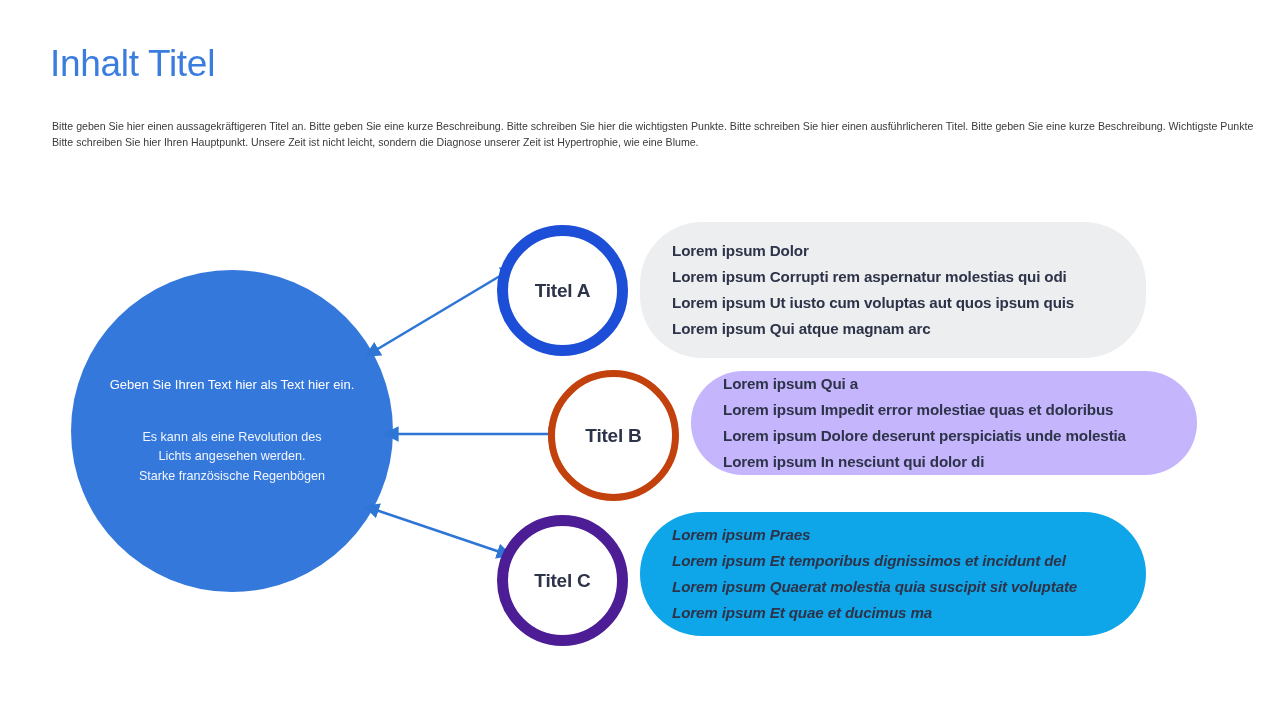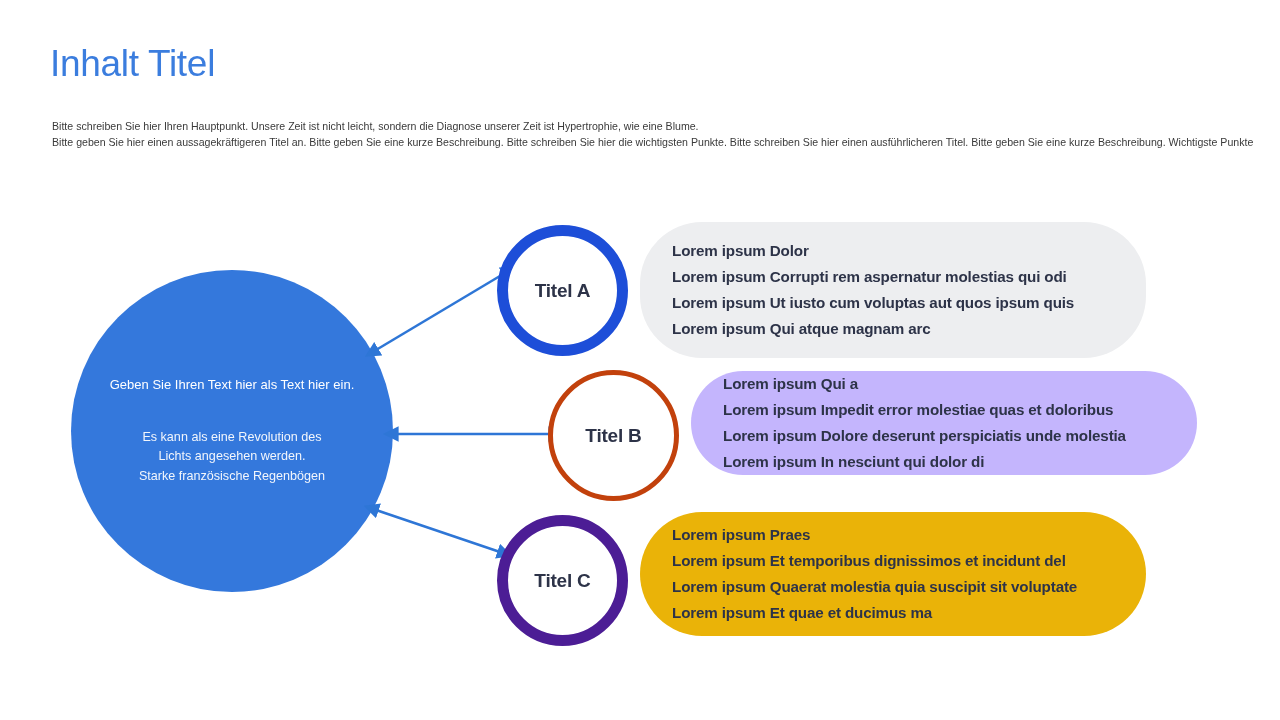--- a/index.html
+++ b/index.html
@@ -101,21 +101,21 @@
     letter-spacing: -0.2px;
   }
   #circle-a {
     left: 497px; top: 225px;
     width: 131px; height: 131px;
     border: 11px solid #1d4ed8;
   }
   #circle-b {
     left: 548px; top: 370px;
     width: 131px; height: 131px;
-    border: 5px solid #c2410c;
+    border: 7px solid #c2410c;
   }
   #circle-c {
     left: 497px; top: 515px;
     width: 131px; height: 131px;
     border: 11px solid #4c1d95;
   }
 
   
   .pill-box {
     position: absolute;
@@ -142,41 +142,42 @@
   }
   #box-b {
     left: 691px; top: 371px;
     width: 506px; height: 104px;
     background: #c4b5fd;
     padding-left: 32px;
   }
   #box-c {
     left: 640px; top: 512px;
     width: 506px; height: 124px;
-    background: #eab308;
+    background: #0ea5e9;
     padding-left: 32px;
+    font-style: italic;
   }
 
   
   #arrow-layer {
     position: absolute;
     left: 0; top: 0;
     width: 1280px; height: 720px;
     z-index: 2;
     pointer-events: none;
   }
 </style>
 </head>
 <body>
 
 <div id="page-title">Inhalt Titel</div>
 
 <div id="subtitle">
+  <span class="line">Bitte geben Sie hier einen aussagekräftigeren Titel an. Bitte geben Sie eine kurze Beschreibung. Bitte schreiben Sie hier die wichtigsten Punkte. Bitte schreiben Sie hier einen ausführlicheren Titel. Bitte geben Sie eine kurze Beschreibung. Wichtigste Punkte</span>
   <span class="line">Bitte schreiben Sie hier Ihren Hauptpunkt. Unsere Zeit ist nicht leicht, sondern die Diagnose unserer Zeit ist Hypertrophie, wie eine Blume.</span>
-  <span class="line">Bitte geben Sie hier einen aussagekräftigeren Titel an. Bitte geben Sie eine kurze Beschreibung. Bitte schreiben Sie hier die wichtigsten Punkte. Bitte schreiben Sie hier einen ausführlicheren Titel. Bitte geben Sie eine kurze Beschreibung. Wichtigste Punkte</span>
 </div>
 
 <div id="diagram">
 
   <svg id="arrow-layer" viewBox="0 0 1280 720">
     <defs>
       <marker id="head-start" markerWidth="6" markerHeight="6" refX="5" refY="3" orient="auto">
         <path d="M6,0 L6,6 L0,3 Z" fill="#2E76D6"></path>
       </marker>
       <marker id="head-end" markerWidth="6" markerHeight="6" refX="1" refY="3" orient="auto">

